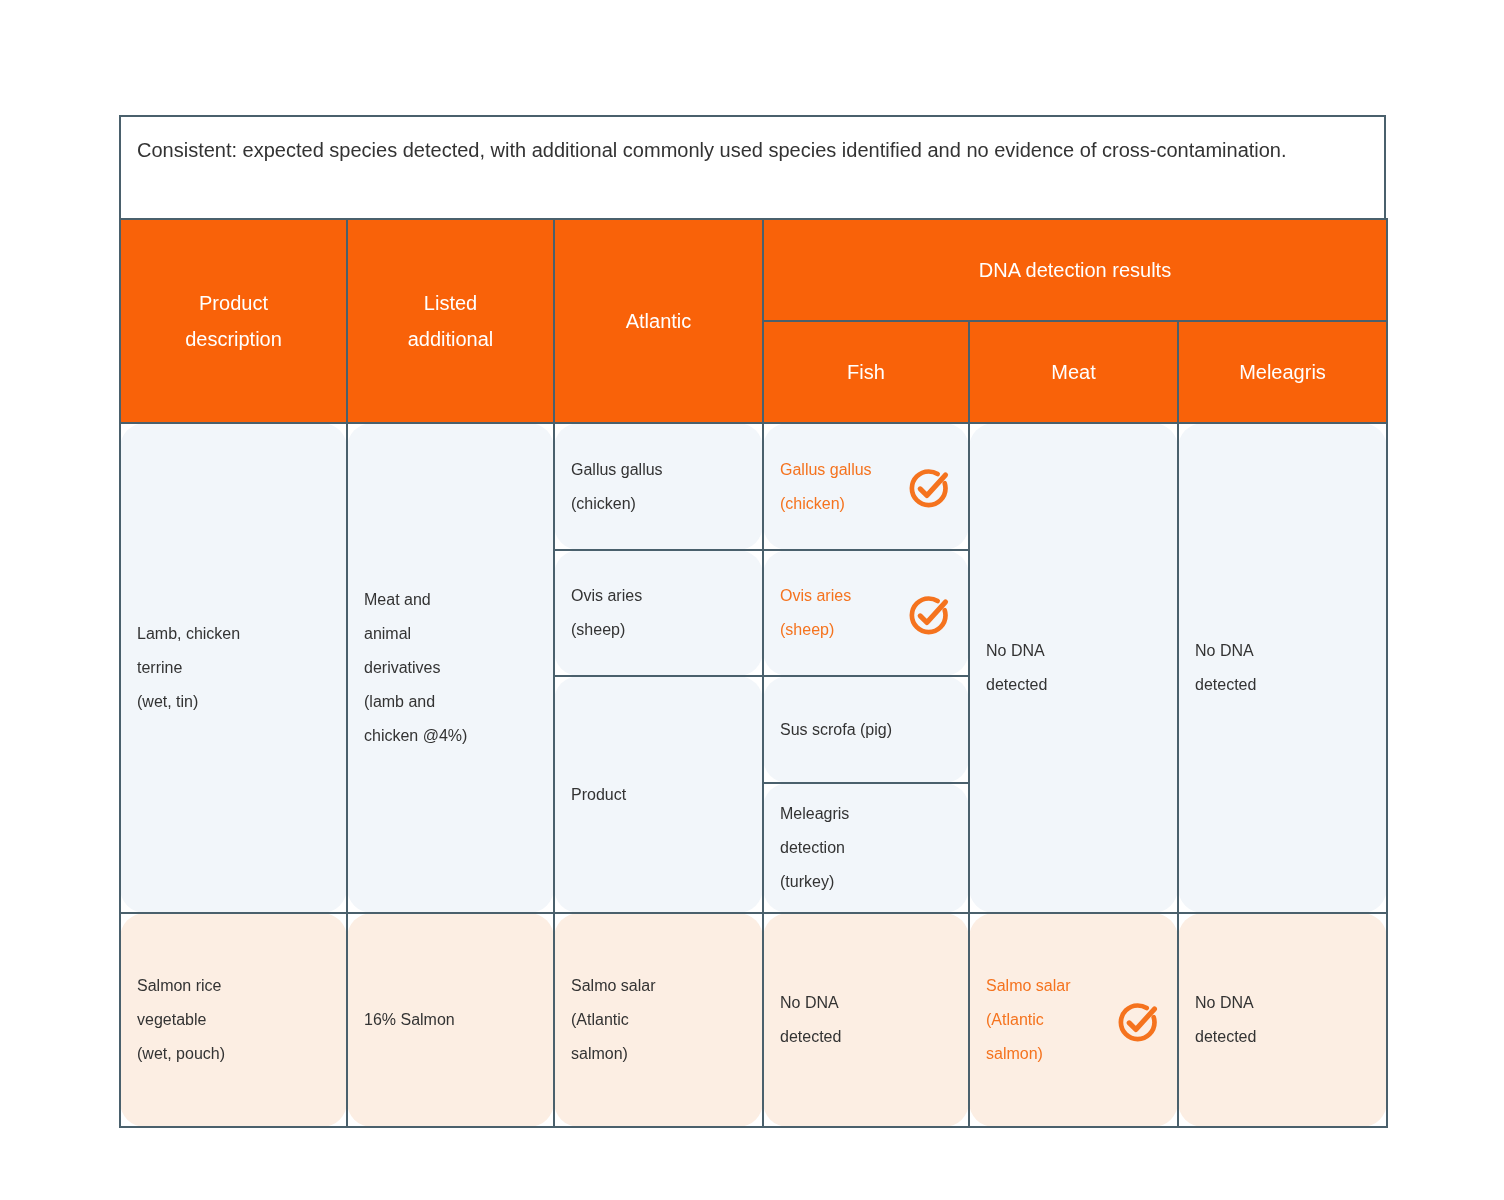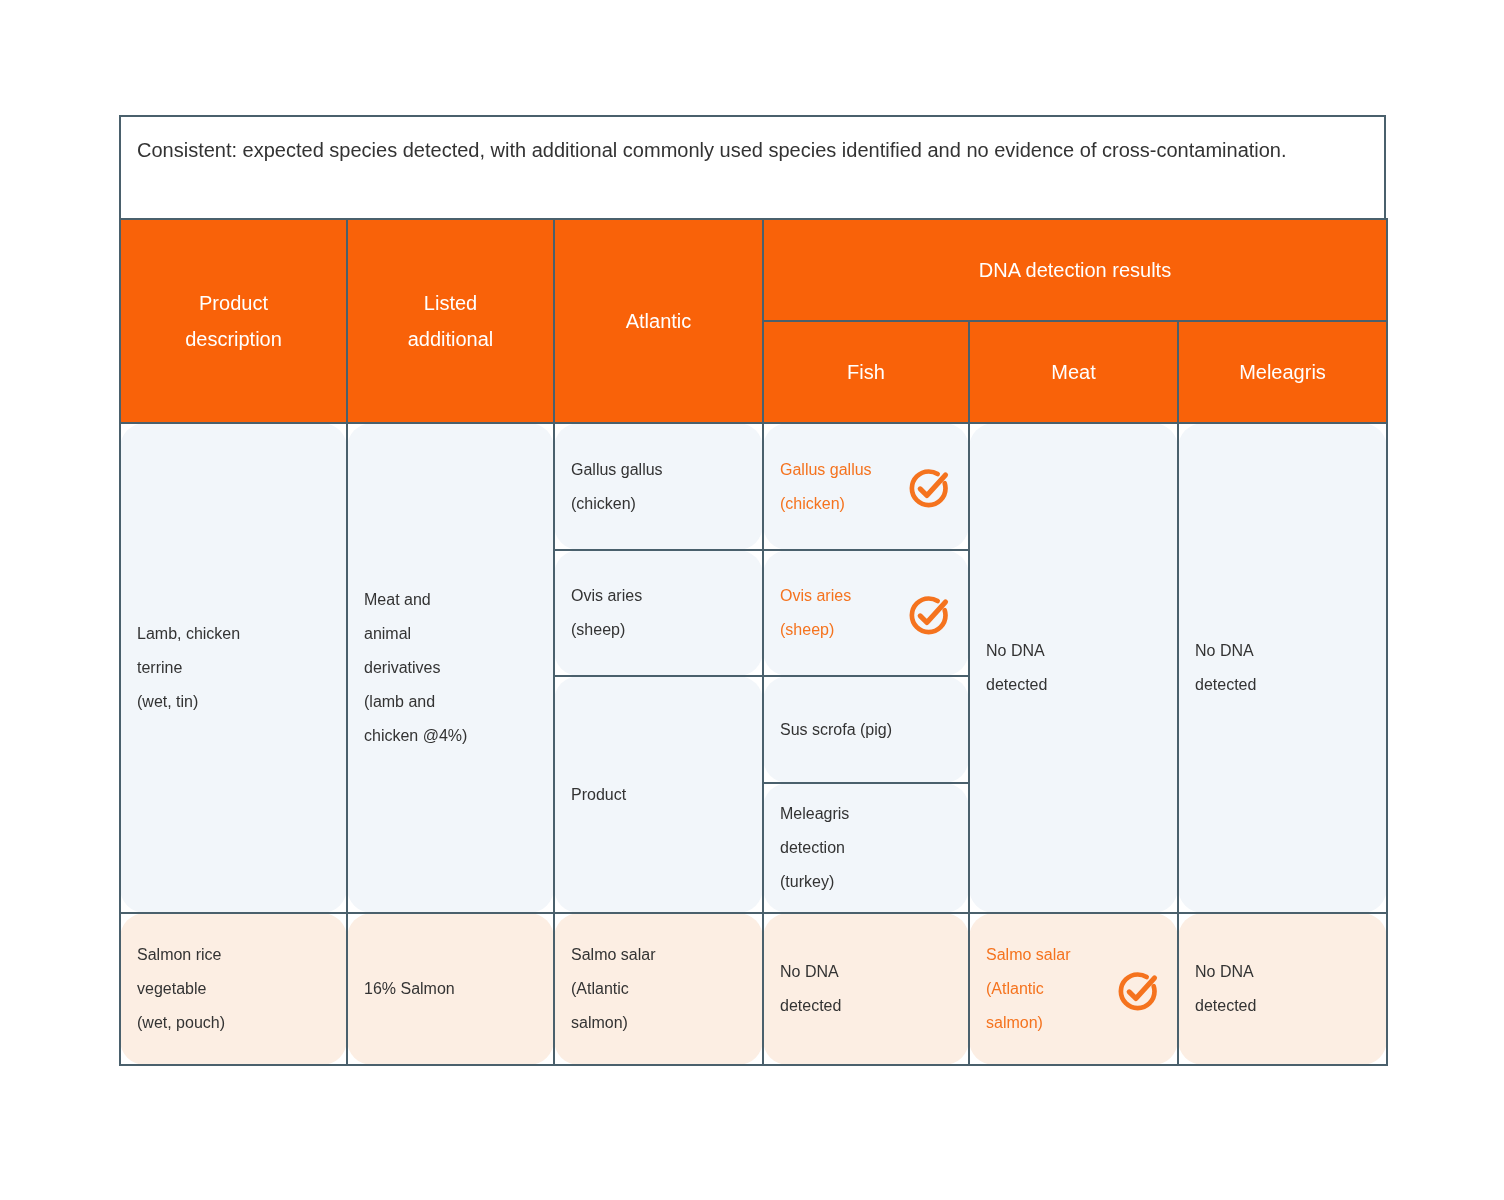--- a/index.html
+++ b/index.html
@@ -67,21 +67,21 @@
     align-items:center;
     justify-content:space-between;
     gap:4px;
   }
   .accent{color:var(--accent);}
   .check-icon{color:var(--accent);flex:0 0 auto;margin-right:4px;}
   tr.r-a{height:127px;}
   tr.r-b{height:126px;}
   tr.r-c{height:107px;}
   tr.r-d{height:130px;}
-  tr.r-e{height:152px;}
+  tr.r-e{height:214px;}
   tr.row-salmon td{background:var(--row-peach-bg);}
 </style>
 </head>
 <body>
 
 <div class="report">
 
   <div class="caption-box">Consistent: expected species detected, with additional commonly used species identified and no evidence of cross-contamination.</div>
 
   <table class="species">

